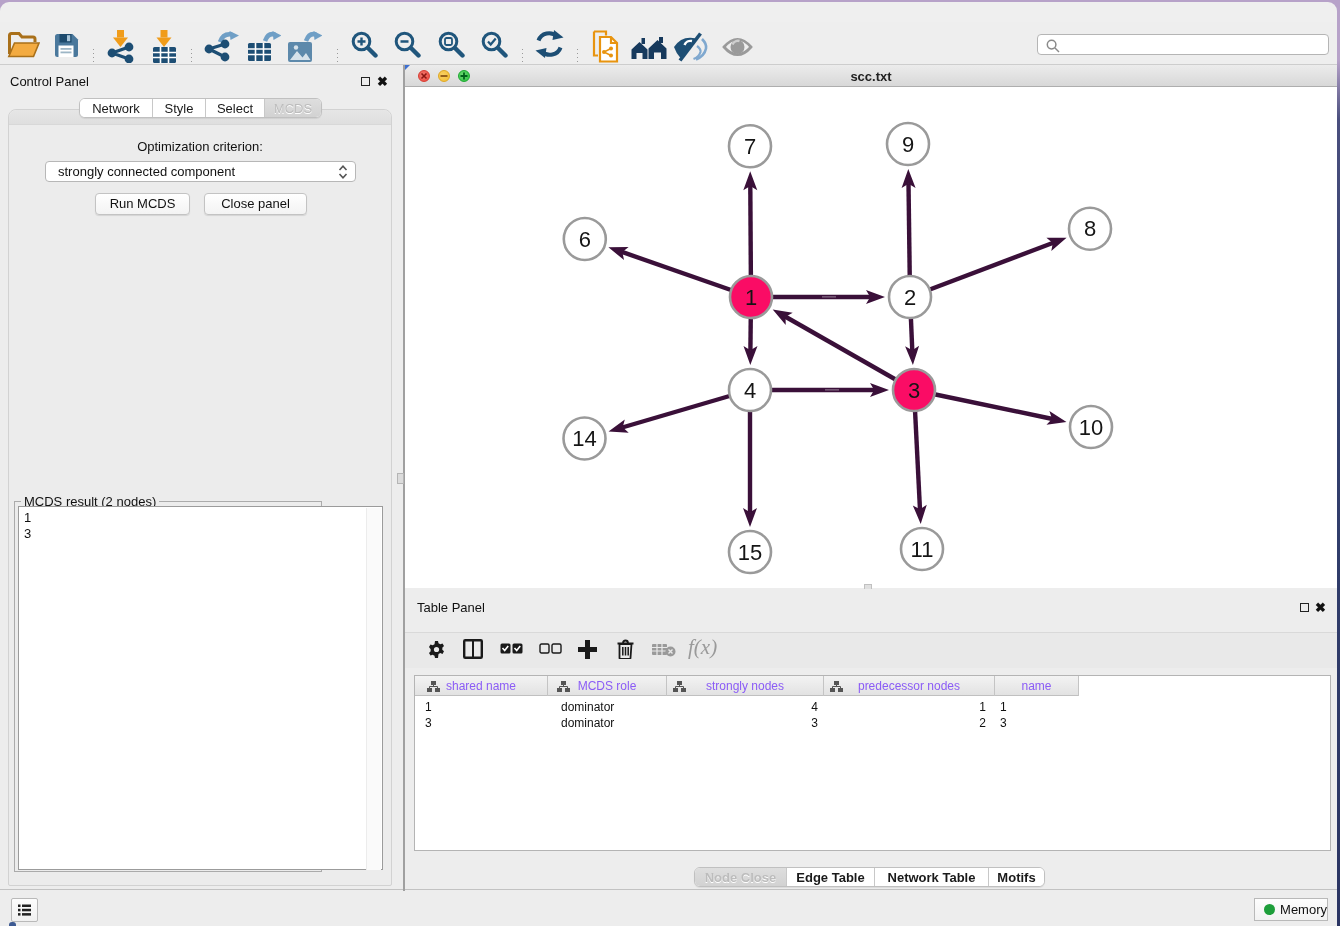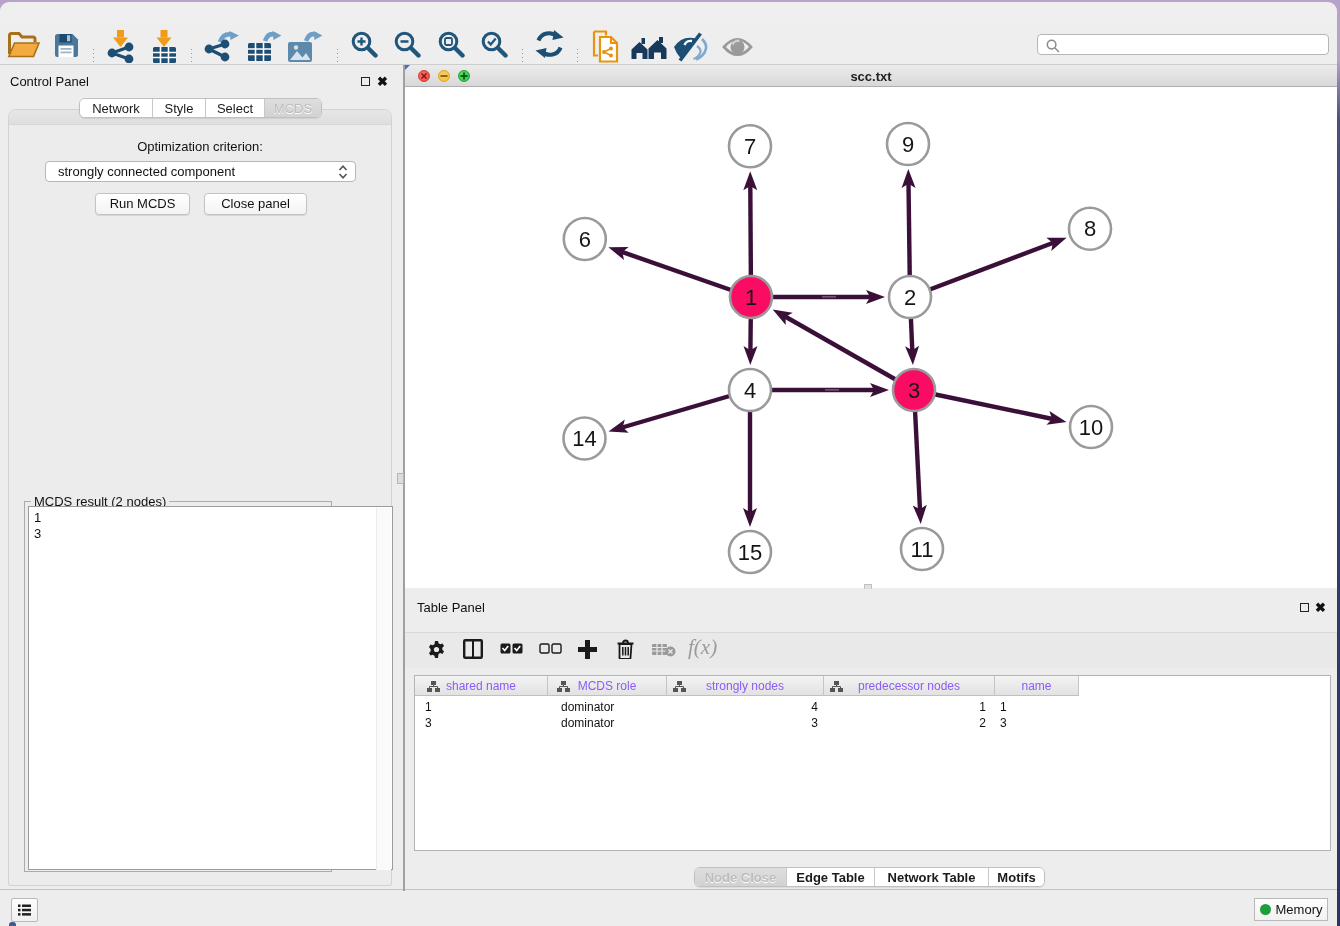--- a/index.html
+++ b/index.html
@@ -27,21 +27,21 @@
 #cp-tabs{left:79px;top:33px;height:20px}
 .tab{font-size:13px;font-weight:500;color:#1a1a1a;text-align:center;line-height:19px;background:#fff}
 .tab+.tab{border-left:1px solid #c8c8c8}
 .tab.sel{background:linear-gradient(#dedede,#d2d2d2);color:#bcbcbc;text-shadow:0 1px 0 #fff}
 #opt-label{left:0;top:29px;width:382px;text-align:center;font-size:13px;color:#111}
 #cp-select{left:36px;top:51px;width:311px;height:21px;background:#fff;border:1px solid #b7b7b7;border-radius:4px;font-size:13px;color:#111;line-height:19px;padding-left:12px}
 .btn{height:22px;background:linear-gradient(#ffffff,#f3f3f3);border:1px solid #c3c3c3;border-radius:4px;font-size:13px;color:#111;text-align:center;line-height:20px;box-shadow:0 1px 1px rgba(0,0,0,.1)}
 #btn-run{left:86px;top:83px;width:95px}
 #btn-close{left:195px;top:83px;width:103px}
 
-#fieldset{left:15px;top:391px;width:308px;height:371px;border:1px solid #ababab}
+#fieldset{left:5px;top:391px;width:308px;height:371px;border:1px solid #ababab}
 #legend{left:6px;top:-8px;background:#ececec;padding:0 3px;font-size:13px;color:#111}
 #resultbox{left:3px;top:4px;width:365px;height:364px;background:#fff;border:1px solid #9b9b9b}
 #resultbox div{font-size:13px;color:#111;padding-left:5px;line-height:16px}
 #res-scroll{right:1px;top:1px;width:15px;height:362px;background:#fafafa;border-left:1px solid #ececec}
 
 #netwin{left:405px;top:0px;width:932px;height:523px;background:#fff}
 #net-titlebar{left:0;top:0;width:932px;height:22px;background:linear-gradient(#ececec,#d8d8d8);border-bottom:1px solid #aeaeae}
 #net-title{width:100%;top:4px;text-align:center;font-size:13px;font-weight:600;color:#222}
 .mac{width:12px;height:12px;border-radius:50%;top:5px}
 
@@ -53,21 +53,21 @@
 #tbl{left:9px;top:86px;width:917px;height:176px;background:#fff;border:1px solid #b4b4b4}
 #tbl-head{left:0;top:0;height:20px;background:linear-gradient(#f3f3f3,#e2e2e2)}
 .th{top:0;height:20px;border-right:1px solid #c4c4c4;font-size:12px;color:#8b5cf6;text-align:center;line-height:20px}
 .td{font-size:12px;color:#111;line-height:16px}
 .hicon{width:13px;height:12px}
 #tp-tabs{left:289px;top:278px;height:20px}
 #tp-tabs .tab{font-weight:600;font-size:13px}
 
 #statusbar{left:0;top:887px;width:1337px;height:37px;background:#ededed;border-top:1px solid #c2c2c2}
 #sb-btn{left:11px;top:8px;width:27px;height:24px;background:linear-gradient(#fdfdfd,#f0f0f0);border:1px solid #b9b9b9;border-radius:2px}
-#mem-btn{left:1254px;top:8px;width:74px;height:23px;background:linear-gradient(#fdfdfd,#f2f2f2);border:1px solid #b9b9b9;font-size:13px;color:#111;text-align:center;line-height:21px}
+#mem-btn{left:1254px;top:8px;width:74px;height:23px;background:linear-gradient(#fdfdfd,#f2f2f2);border:1px solid #b9b9b9;font-size:13px;color:#111;text-align:right;line-height:21px}
 text{font-family:"Liberation Sans",sans-serif}
 </style></head>
 <body>
 <div class="abs" id="desk-right"></div>
 <div class="abs" id="win">
   <div class="abs" id="toolbar">
     <div class="abs sep" style="left:93px"></div>
     <div class="abs sep" style="left:191px"></div>
     <div class="abs sep" style="left:337px"></div>
     <div class="abs sep" style="left:522px"></div>

